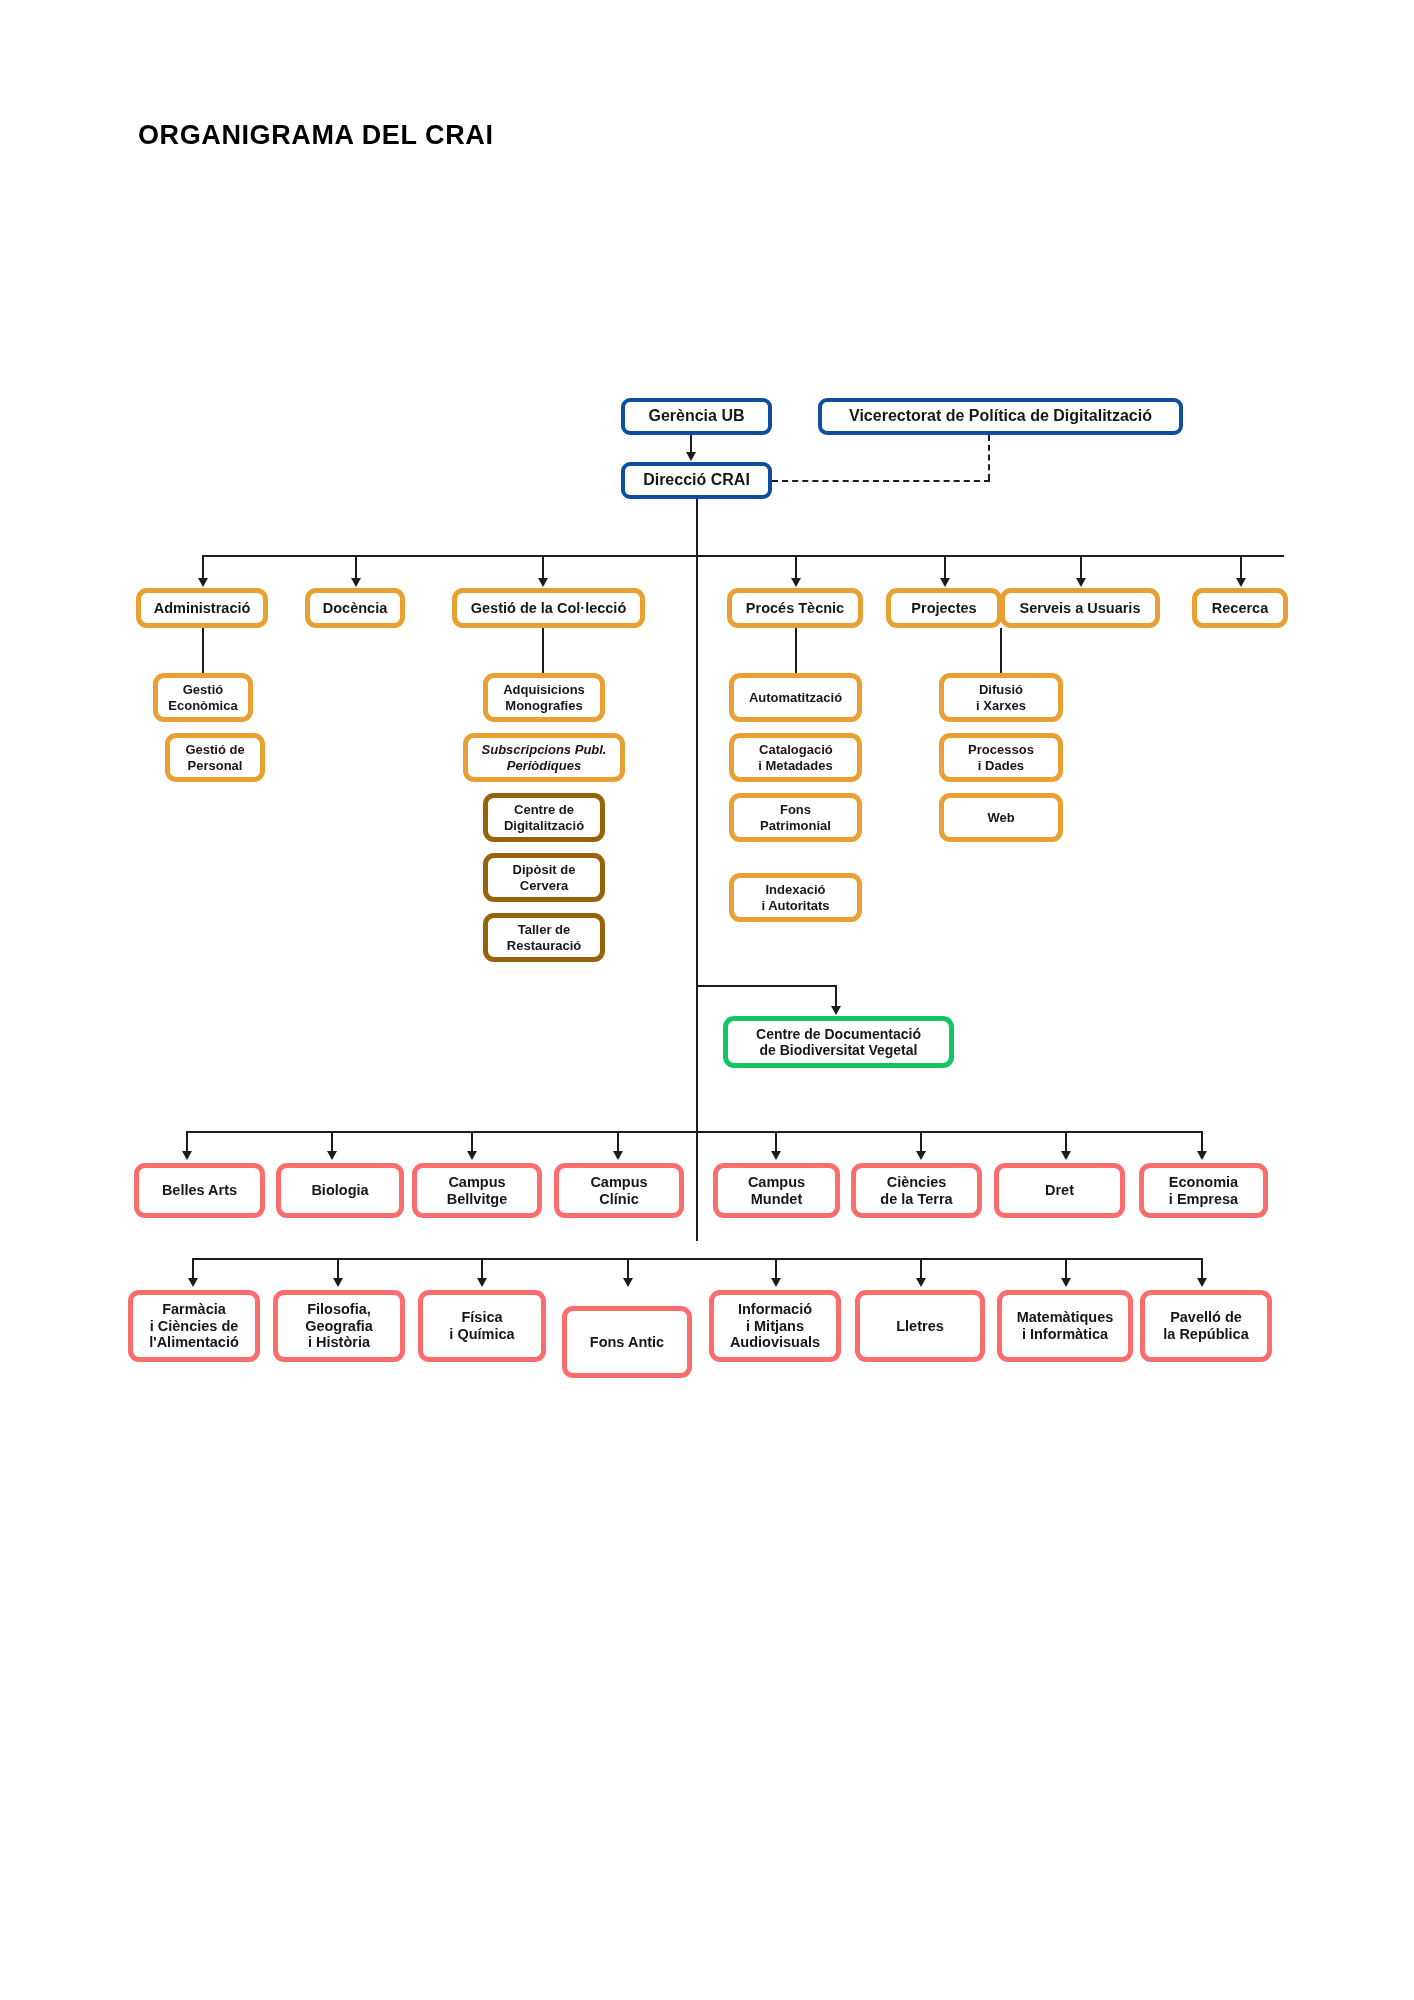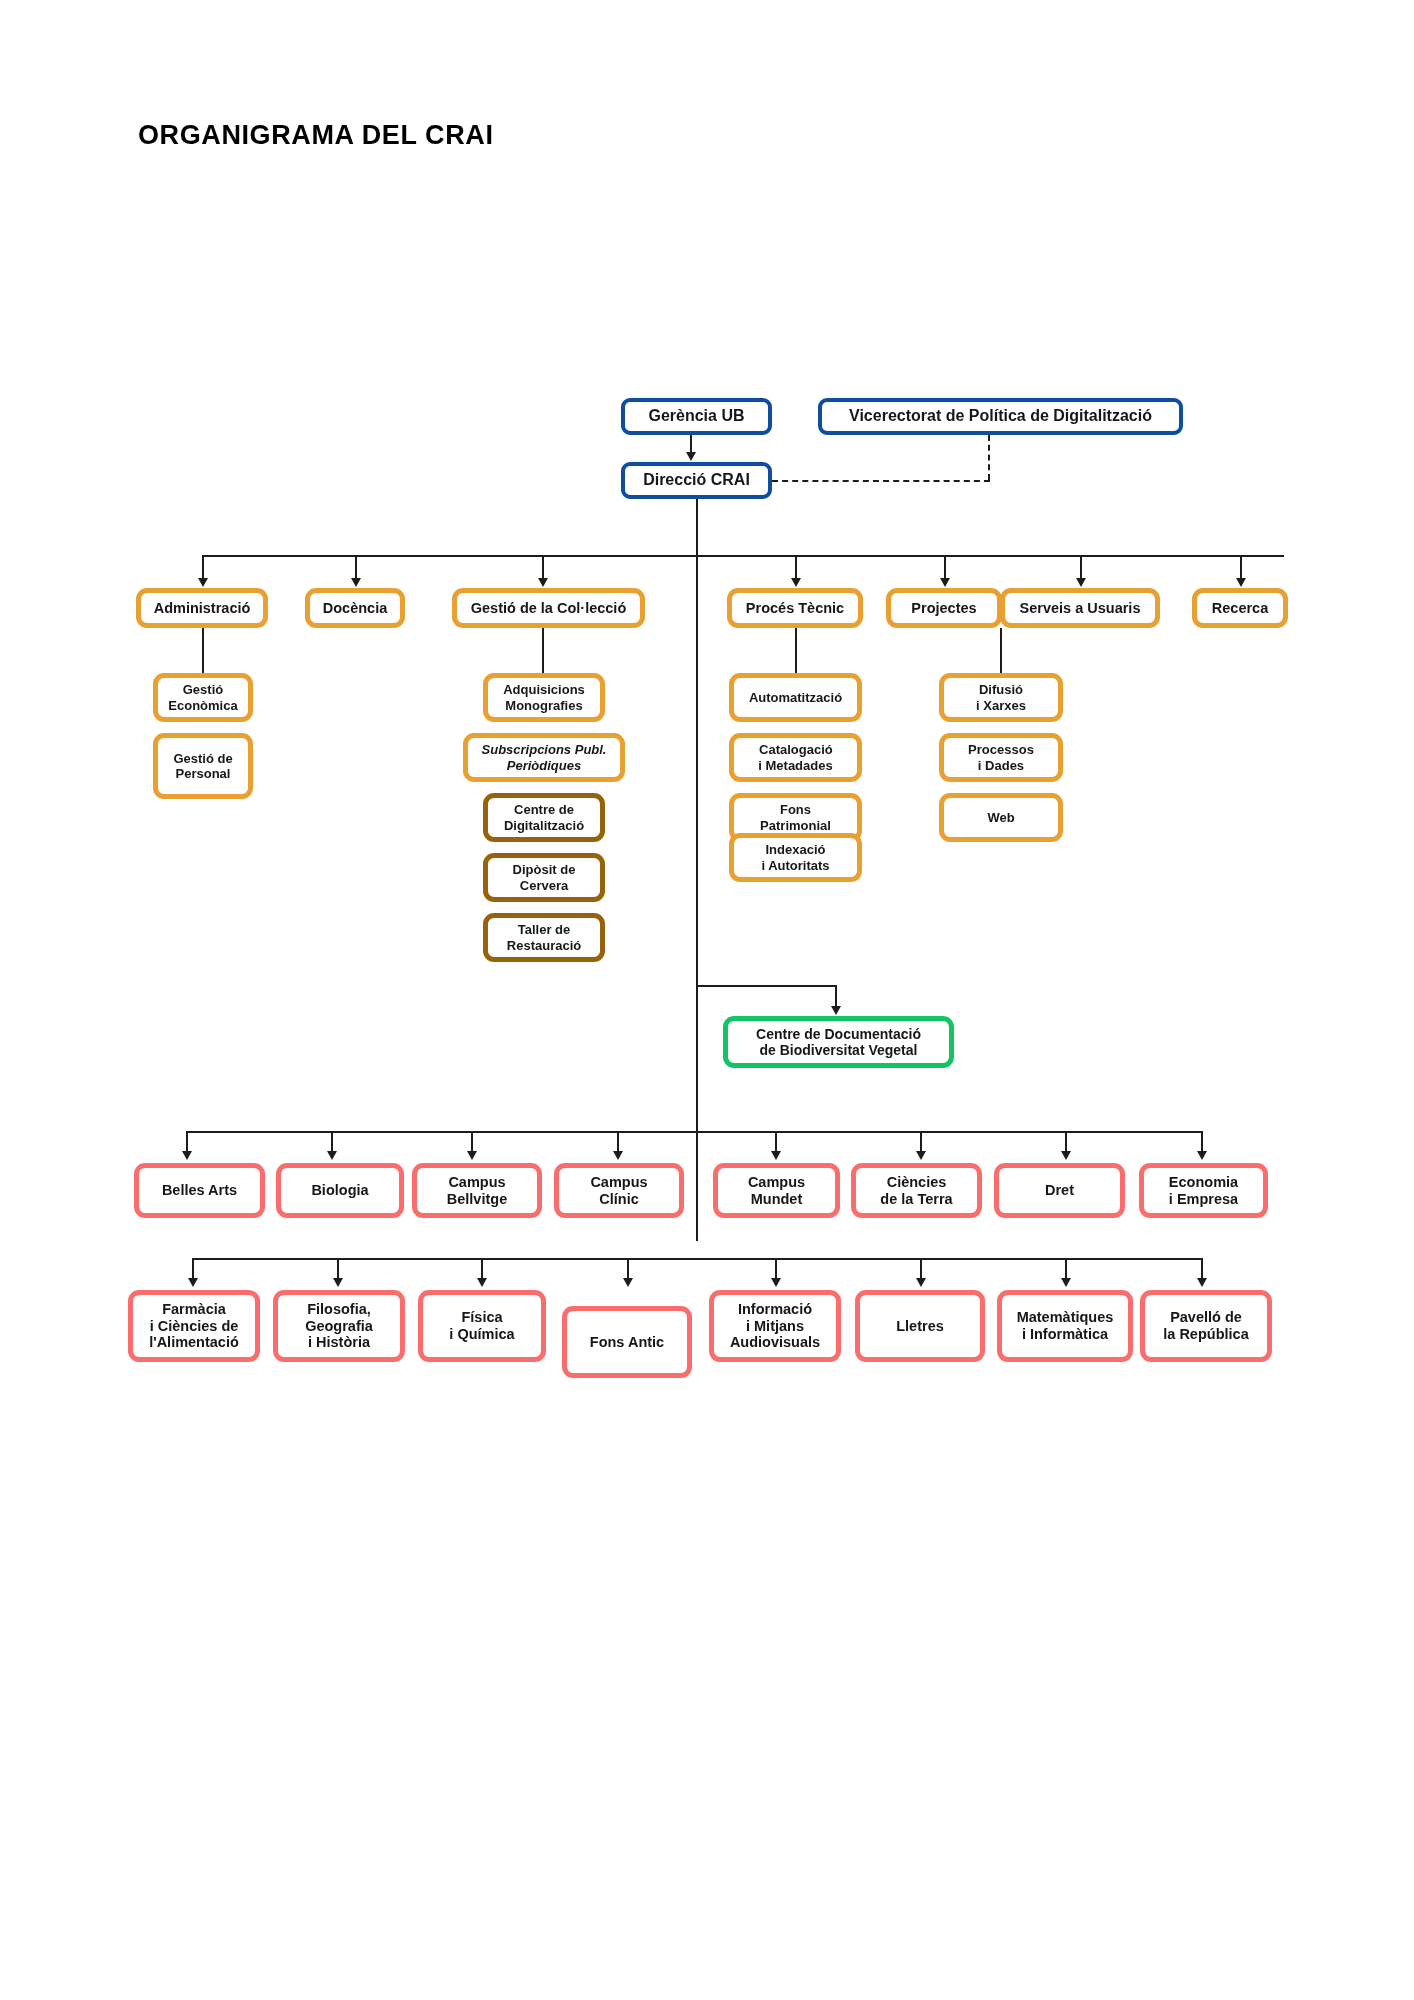--- a/index.html
+++ b/index.html
@@ -115,42 +115,42 @@
   <div class="node orange" style="left:305px;top:588px;width:100px;height:40px;font-size:14.5px;">Docència</div>
   <div class="node orange" style="left:452px;top:588px;width:193px;height:40px;font-size:14.5px;">Gestió de la Col·lecció</div>
   <div class="node orange" style="left:727px;top:588px;width:136px;height:40px;font-size:14.5px;">Procés Tècnic</div>
   <div class="node orange" style="left:886px;top:588px;width:116px;height:40px;font-size:14.5px;">Projectes</div>
   <div class="node orange" style="left:1000px;top:588px;width:160px;height:40px;font-size:14.5px;">Serveis a Usuaris</div>
   <div class="node orange" style="left:1192px;top:588px;width:96px;height:40px;font-size:14.5px;">Recerca</div>
 
   <div class="ln vl" style="left:202px;top:628px;height:45px;"></div>
   <div class="node orange" style="left:153px;top:673px;width:100px;height:49px;font-size:13px;">Gestió
 Econòmica</div>
-  <div class="node orange" style="left:153px;top:733px;width:100px;height:66px;font-size:13px;">Gestió de
+  <div class="node orange" style="left:165px;top:733px;width:100px;height:49px;font-size:13px;">Gestió de
 Personal</div>
 
   <div class="ln vl" style="left:542px;top:628px;height:45px;"></div>
   <div class="node orange" style="left:483px;top:673px;width:122px;height:49px;font-size:13px;">Adquisicions
 Monografies</div>
   <div class="node orange" style="left:463px;top:733px;width:162px;height:49px;font-size:13px;font-style:italic;">Subscripcions Publ.
 Periòdiques</div>
   <div class="node brown" style="left:483px;top:793px;width:122px;height:49px;font-size:13px;">Centre de
 Digitalització</div>
   <div class="node brown" style="left:483px;top:853px;width:122px;height:49px;font-size:13px;">Dipòsit de
 Cervera</div>
   <div class="node brown" style="left:483px;top:913px;width:122px;height:49px;font-size:13px;">Taller de
 Restauració</div>
 
   <div class="ln vl" style="left:795px;top:628px;height:45px;"></div>
   <div class="node orange" style="left:729px;top:673px;width:133px;height:49px;font-size:13px;">Automatització</div>
   <div class="node orange" style="left:729px;top:733px;width:133px;height:49px;font-size:13px;text-align:right;">Catalogació
 i Metadades</div>
   <div class="node orange" style="left:729px;top:793px;width:133px;height:49px;font-size:13px;">Fons
 Patrimonial</div>
-  <div class="node orange" style="left:729px;top:833px;width:133px;height:49px;font-size:13px;">Indexació
+  <div class="node orange" style="left:729px;top:873px;width:133px;height:49px;font-size:13px;">Indexació
 i Autoritats</div>
 
   <div class="ln vl" style="left:1000px;top:628px;height:45px;"></div>
   <div class="node orange" style="left:939px;top:673px;width:124px;height:49px;font-size:13px;">Difusió
 i Xarxes</div>
   <div class="node orange" style="left:939px;top:733px;width:124px;height:49px;font-size:13px;">Processos
 i Dades</div>
   <div class="node orange" style="left:939px;top:793px;width:124px;height:49px;font-size:13px;">Web</div>
 
   <div class="ln hl" style="left:696px;top:985px;width:140px;"></div>

